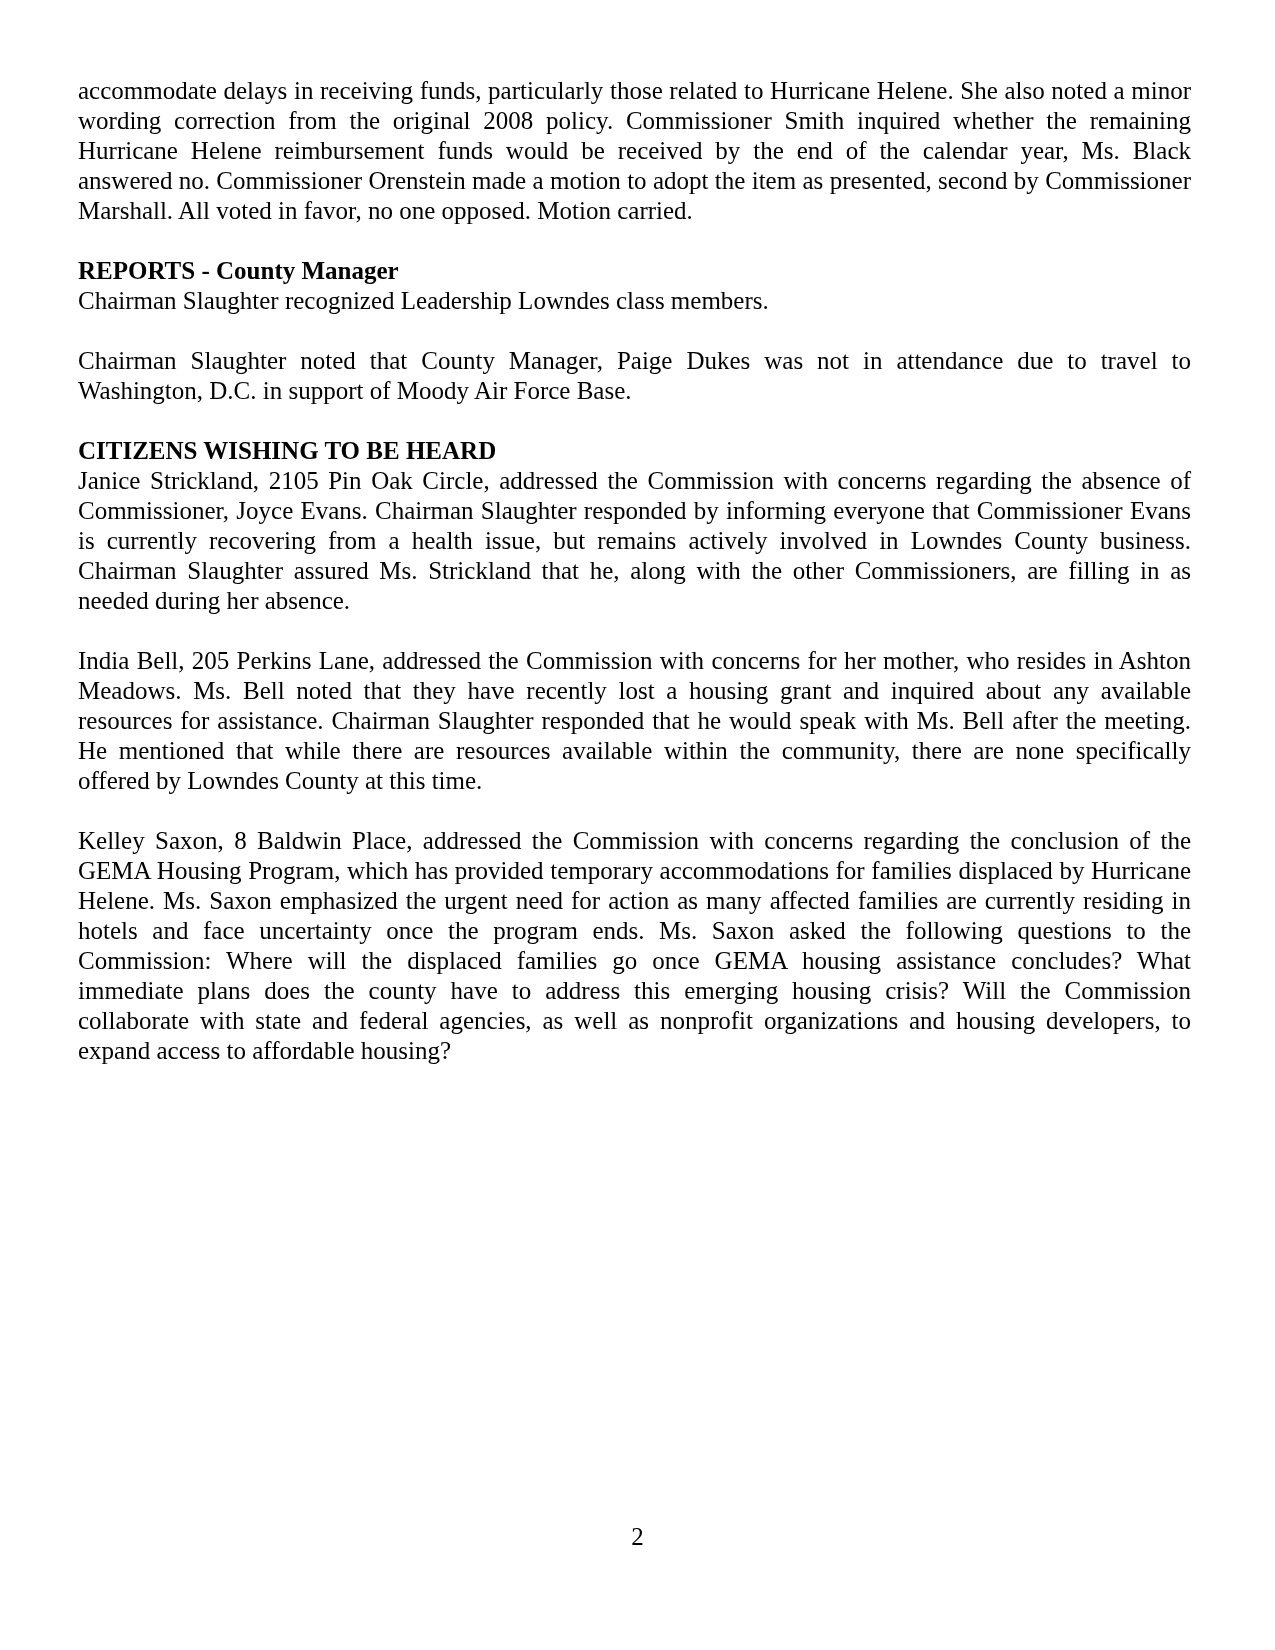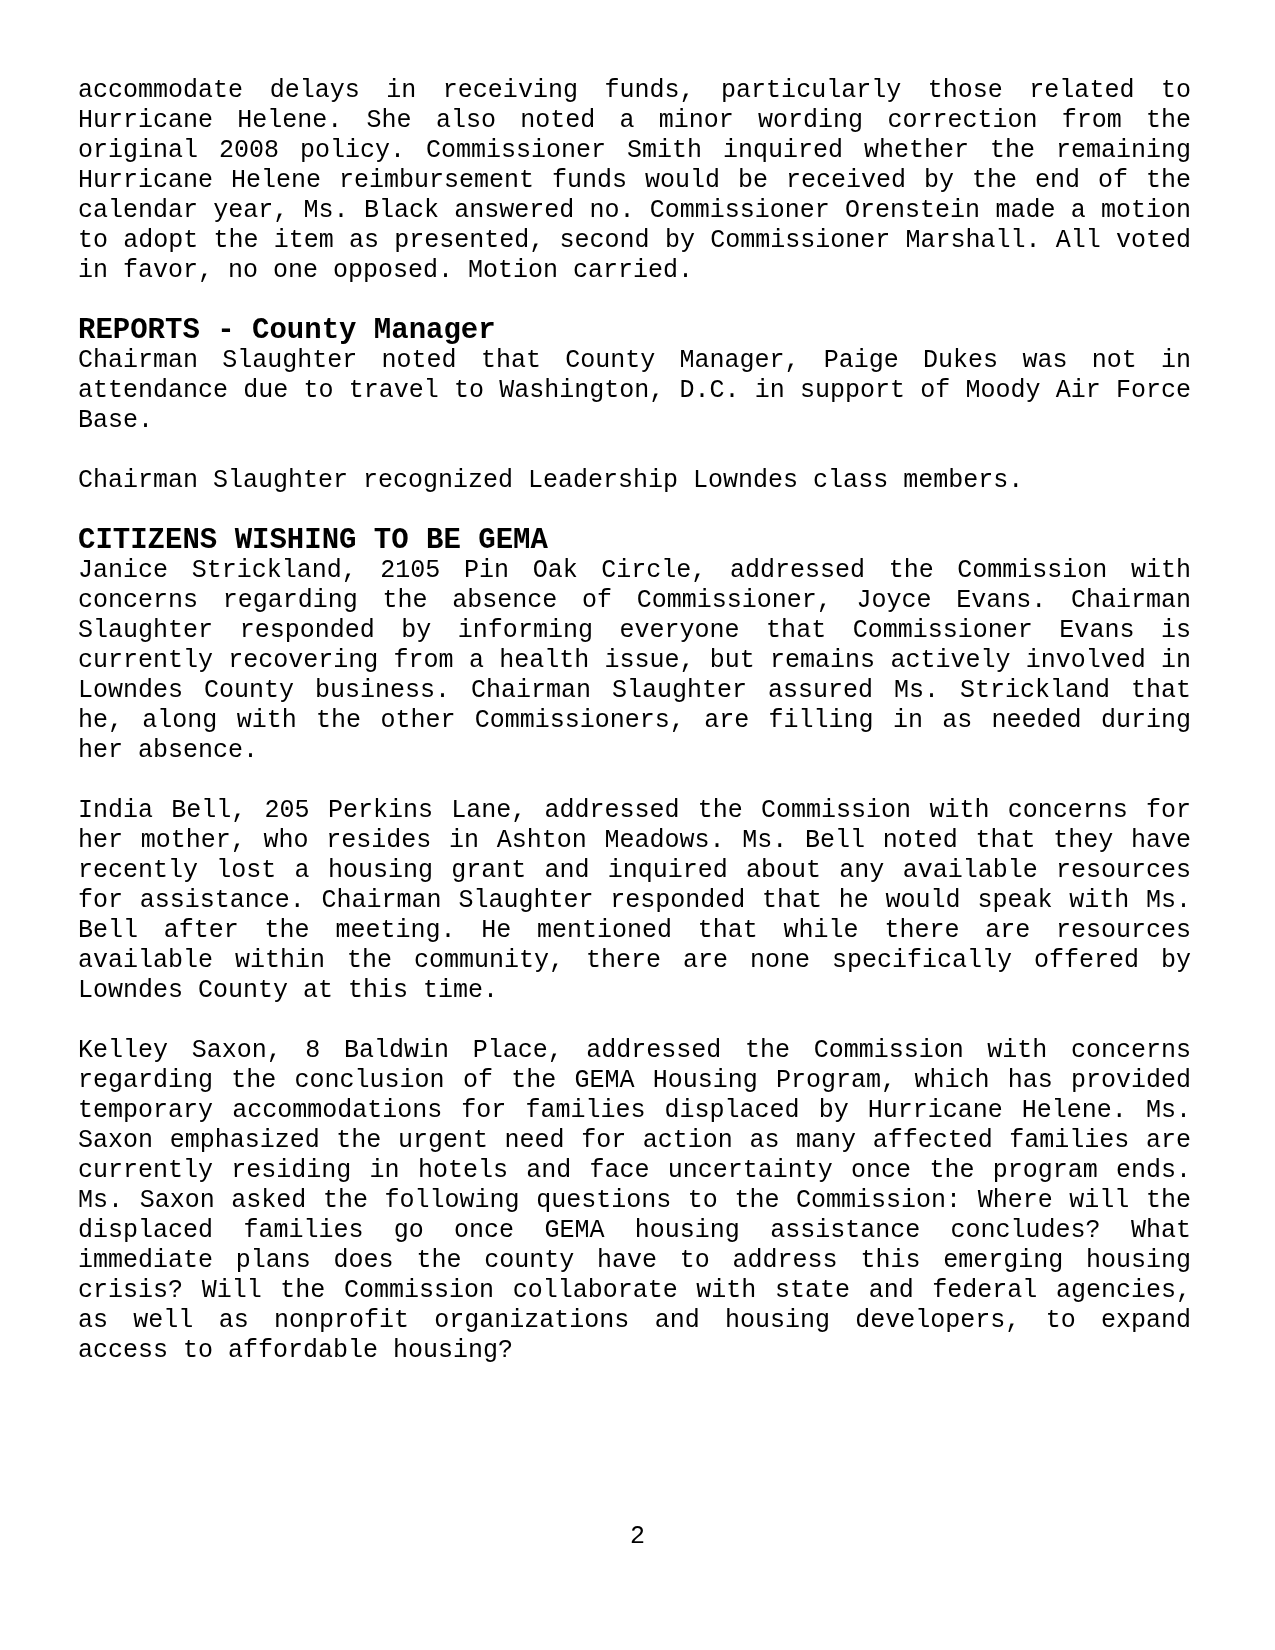--- a/index.html
+++ b/index.html
@@ -6,38 +6,38 @@
     margin: 0;
     padding: 0;
     background: #ffffff;
   }
   .page {
     position: relative;
     width: 1275px;
     height: 1650px;
     background: #ffffff;
     overflow: hidden;
-    font-family: Liberation Mono, monospace;
+    font-family: Liberation Serif, serif;
     color: #000000;
   }
   .content {
     position: absolute;
     left: 78px;
     top: 76px;
     width: 1113px;
     font-size: 25px;
     line-height: 30px;
   }
   .block-paragraph {
     margin: 0 0 30px 0;
     text-align: justify;
   }
   .block-heading {
     margin: 0;
-    font-size: 29px;
+    font-size: 25px;
     line-height: 30px;
     font-weight: 700;
     text-align: left;
   }
   .page-footer {
     position: absolute;
     left: 0;
     top: 1522px;
     width: 1275px;
     text-align: center;
@@ -45,21 +45,21 @@
     line-height: 30px;
   }
 </style>
 </head>
 <body>
 
 <div class="page">
   <div class="content">
     <p class="block-paragraph">accommodate delays in receiving funds, particularly those related to Hurricane Helene. She also noted a minor wording correction from the original 2008 policy. Commissioner Smith inquired whether the remaining Hurricane Helene reimbursement funds would be received by the end of the calendar year, Ms. Black answered no. Commissioner Orenstein made a motion to adopt the item as presented, second by Commissioner Marshall. All voted in favor, no one opposed. Motion carried.</p>
     <h2 class="block-heading">REPORTS - County Manager</h2>
+    <p class="block-paragraph">Chairman Slaughter recognized Leadership Lowndes class members.</p>
     <p class="block-paragraph">Chairman Slaughter noted that County Manager, Paige Dukes was not in attendance due to travel to Washington, D.C. in support of Moody Air Force Base.</p>
-    <p class="block-paragraph">Chairman Slaughter recognized Leadership Lowndes class members.</p>
-    <h2 class="block-heading">CITIZENS WISHING TO BE GEMA</h2>
+    <h2 class="block-heading">CITIZENS WISHING TO BE HEARD</h2>
     <p class="block-paragraph">Janice Strickland, 2105 Pin Oak Circle, addressed the Commission with concerns regarding the absence of Commissioner, Joyce Evans. Chairman Slaughter responded by informing everyone that Commissioner Evans is currently recovering from a health issue, but remains actively involved in Lowndes County business. Chairman Slaughter assured Ms. Strickland that he, along with the other Commissioners, are filling in as needed during her absence.</p>
     <p class="block-paragraph">India Bell, 205 Perkins Lane, addressed the Commission with concerns for her mother, who resides in Ashton Meadows. Ms. Bell noted that they have recently lost a housing grant and inquired about any available resources for assistance. Chairman Slaughter responded that he would speak with Ms. Bell after the meeting. He mentioned that while there are resources available within the community, there are none specifically offered by Lowndes County at this time.</p>
     <p class="block-paragraph">Kelley Saxon, 8 Baldwin Place, addressed the Commission with concerns regarding the conclusion of the GEMA Housing Program, which has provided temporary accommodations for families displaced by Hurricane Helene. Ms. Saxon emphasized the urgent need for action as many affected families are currently residing in hotels and face uncertainty once the program ends. Ms. Saxon asked the following questions to the Commission: Where will the displaced families go once GEMA housing assistance concludes? What immediate plans does the county have to address this emerging housing crisis? Will the Commission collaborate with state and federal agencies, as well as nonprofit organizations and housing developers, to expand access to affordable housing?</p>
   </div>
   <div class="page-footer">2</div>
 </div>
 
 </body></html>

